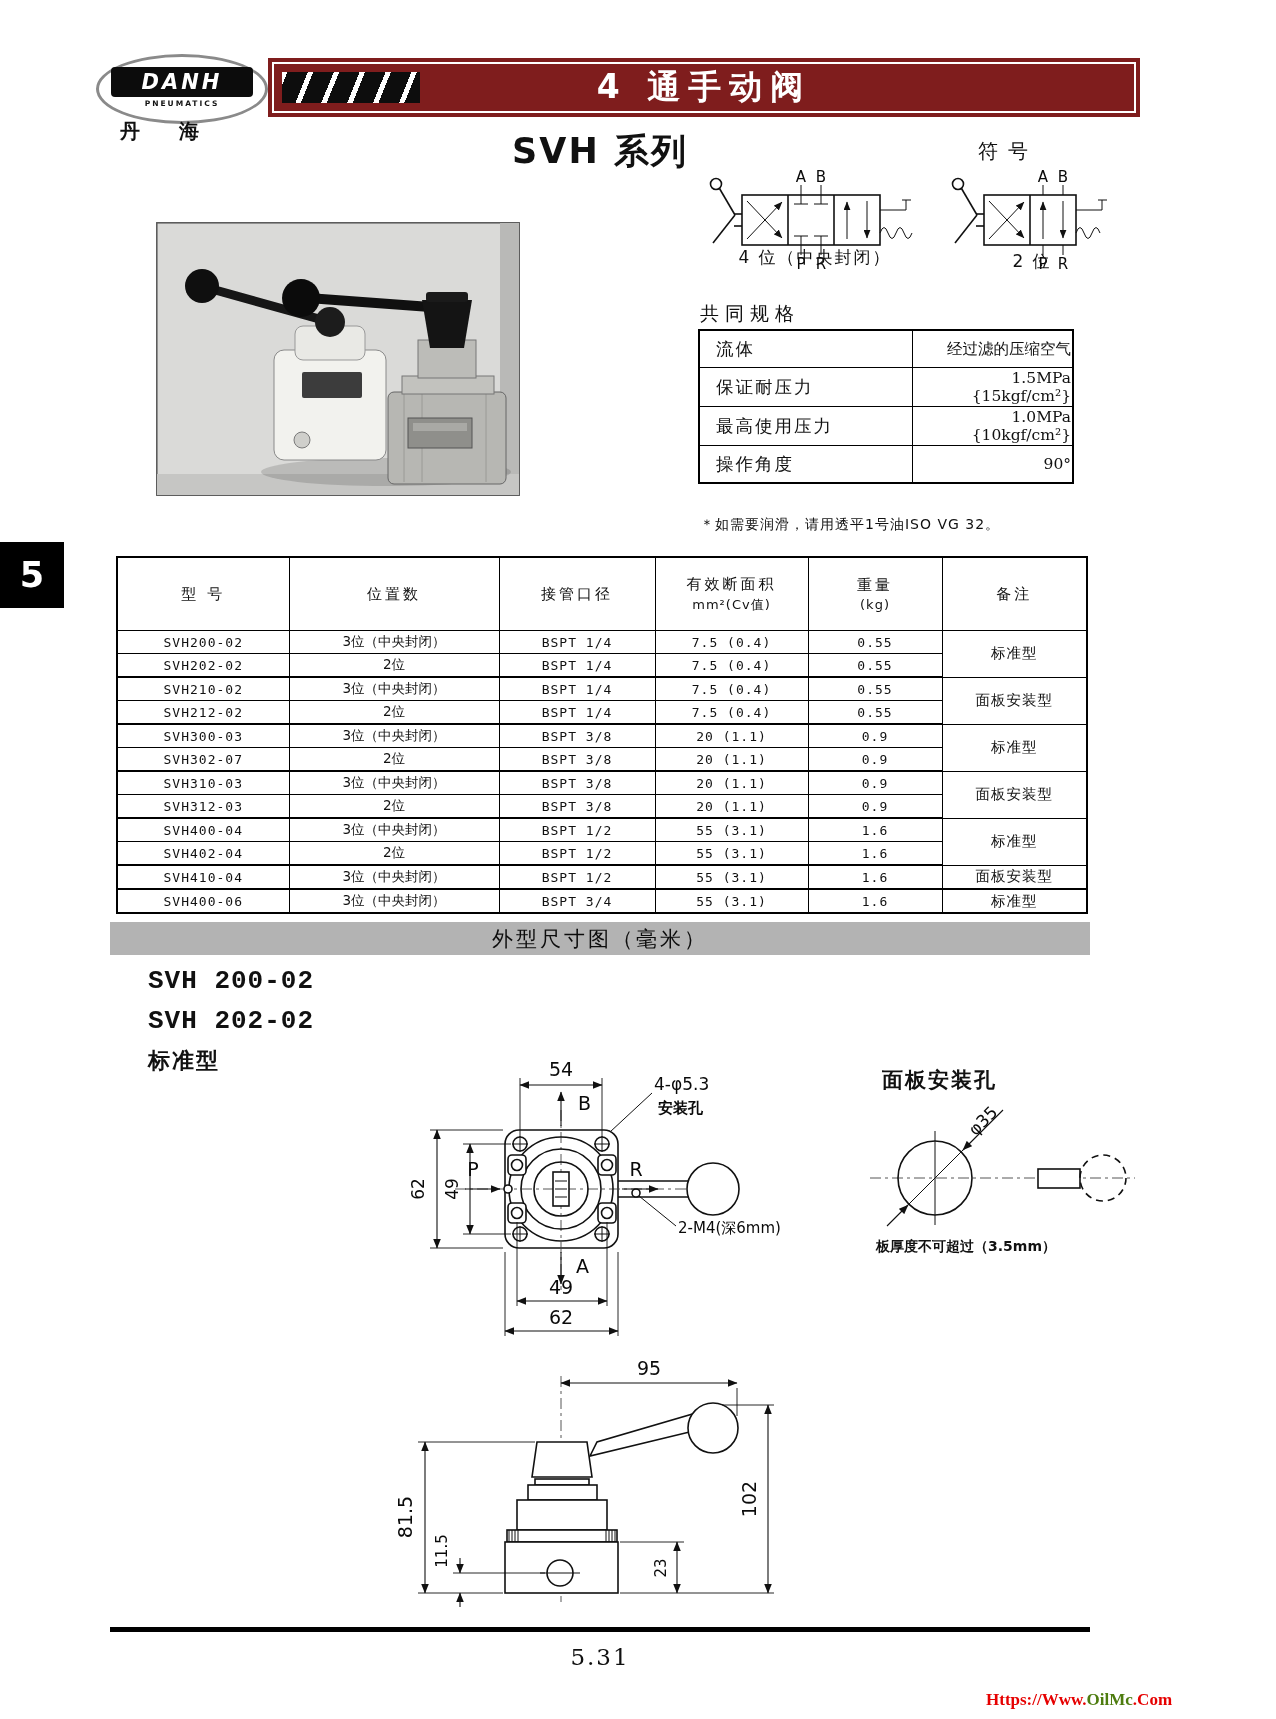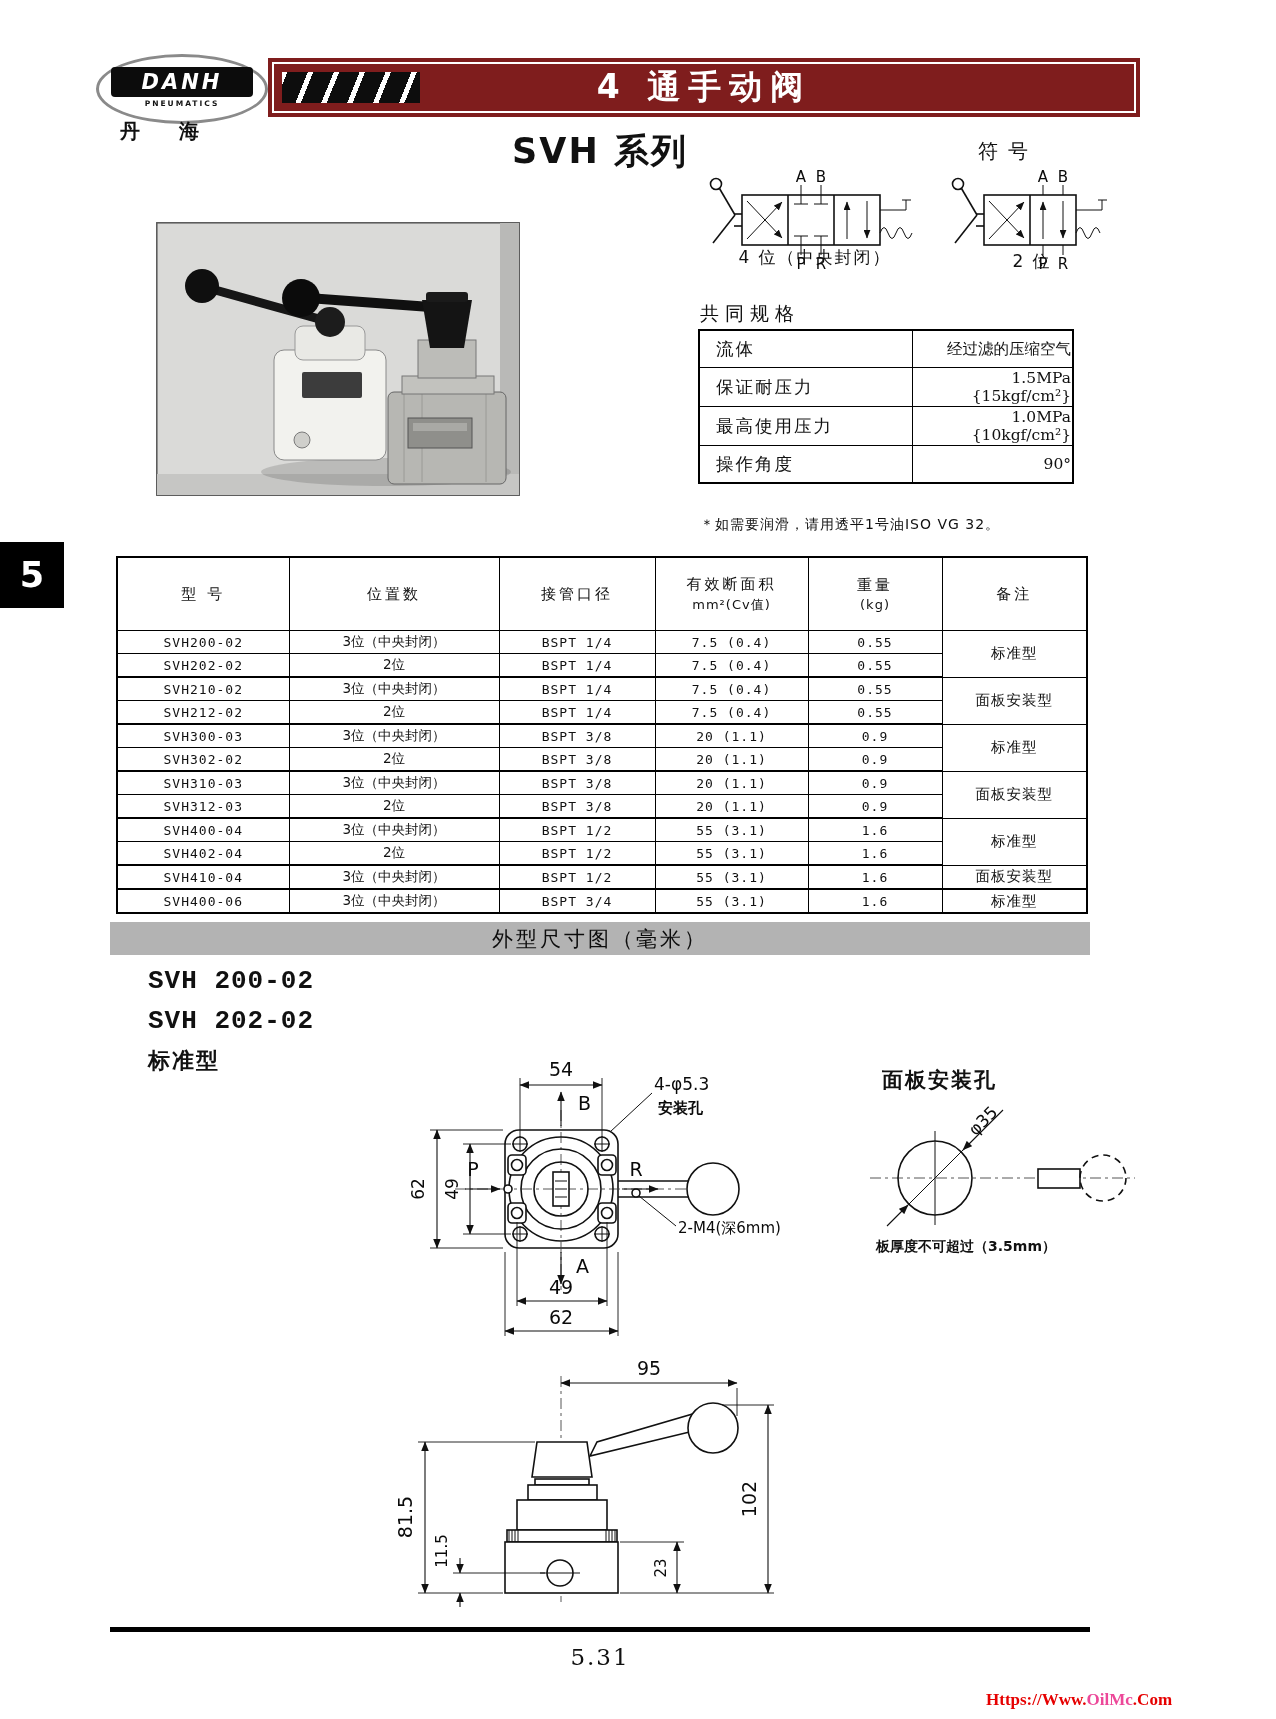--- a/index.html
+++ b/index.html
@@ -75,21 +75,21 @@
   text.big{font-size:19px;}
   text.sm{font-size:15px;}
   text.port{font-size:19px;}
   .symtext{font-size:15px;}
 
   
   .foot-rule{left:110px;top:1627px;width:980px;height:5px;background:#000;}
   .page-num{left:520px;top:1644px;width:160px;font-size:23px;font-family:"DejaVu Serif",serif;letter-spacing:2px;}
   .url{left:986px;top:1690px;font-size:17px;font-weight:bold;font-family:"Liberation Serif",serif;}
   .url .r{color:#e60000;}
-  .url .o{color:#ec4899;margin-top:12px;}
+  .url .o{color:#4d7c0f;margin-top:12px;}
 </style>
 </head>
 <body>
 
 <div class="page">
 
   <svg width="0" height="0" class="abs">
     <defs>
       <marker id="arw" viewBox="0 0 10 8" refX="9.5" refY="4" markerWidth="9" markerHeight="7" orient="auto-start-reverse">
           <path d="M0,0 L10,4 L0,8 z" fill="#111"></path>
@@ -310,21 +310,21 @@
           </tr>
         <tr>
           <td class="md">SVH300-03</td>
           <td class="pos">3位（中央封闭）</td>
           <td class="md">BSPT 3/8</td>
           <td class="md">20 (1.1)</td>
           <td class="md">0.9</td>
           <td class="rmk" rowspan="2">标准型</td>
           </tr>
         <tr class="ge">
-          <td class="md">SVH302-02</td>
+          <td class="md">SVH302-07</td>
           <td class="pos">2位</td>
           <td class="md">BSPT 3/8</td>
           <td class="md">20 (1.1)</td>
           <td class="md">0.9</td>
           </tr>
         <tr>
           <td class="md">SVH310-03</td>
           <td class="pos">3位（中央封闭）</td>
           <td class="md">BSPT 3/8</td>
           <td class="md">20 (1.1)</td>

